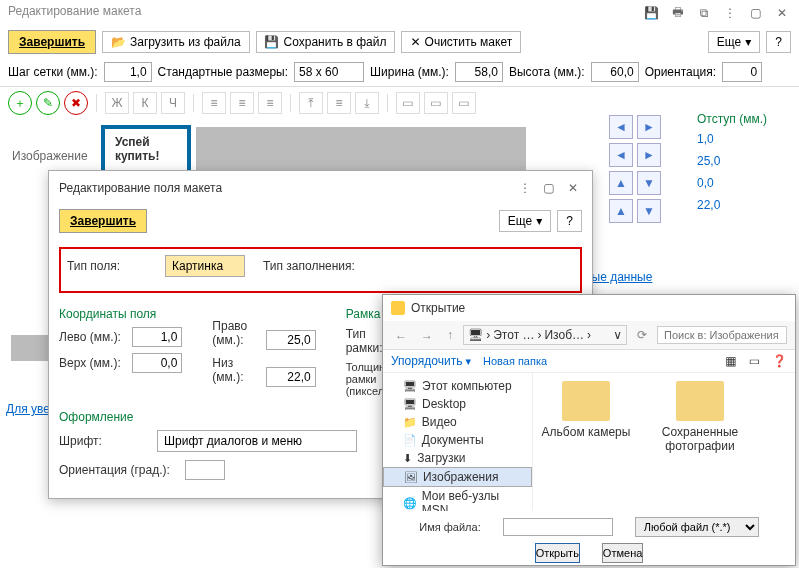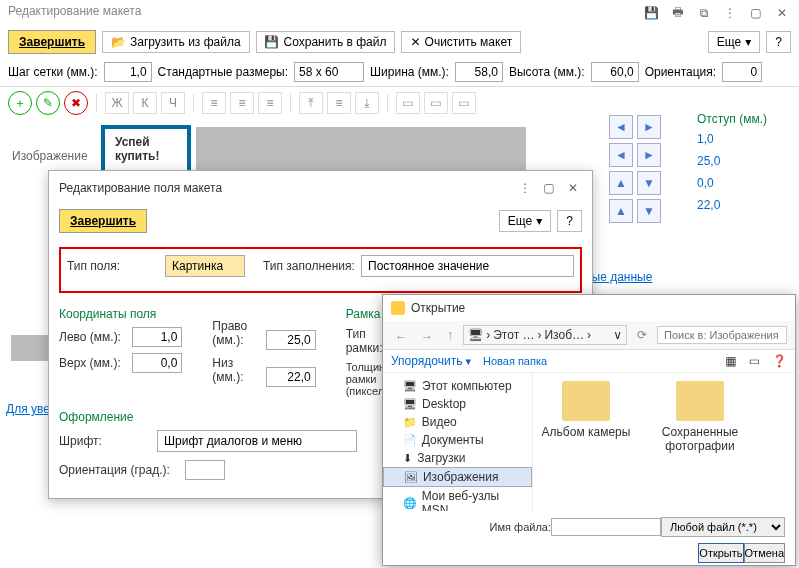--- a/index.html
+++ b/index.html
@@ -72,21 +72,21 @@
 .fd-tb { display: flex; align-items: center; padding: 4px 8px; gap: 12px; border-bottom: 1px solid #eee; }
 .fd-tb .link { color: #06c; font-size: 11px; }
 .fd-body { display: flex; height: 138px; }
 .fd-tree { width: 150px; border-right: 1px solid #eee; padding: 4px 0; overflow: hidden; }
 .fd-tree .ti { padding: 2px 8px 2px 20px; font-size: 11px; display: flex; align-items: center; gap: 5px; }
 .fd-tree .ti.sel { background: #d8e6f8; }
 .fd-files { flex: 1; padding: 8px; display: flex; gap: 24px; }
 .folder-item { text-align: center; font-size: 11px; width: 90px; }
 .folder-ico { width: 48px; height: 40px; background: #f5d480; margin: 0 auto 4px; border-radius: 2px; }
 .fd-footer { padding: 6px 10px; }
-.fd-footer .row-f { display: flex; align-items: center; gap: 0; margin-bottom: 6px; justify-content: flex-end; }
+.fd-footer .row-f { display: flex; align-items: center; gap: 22px; margin-bottom: 6px; justify-content: center; }
 .fd-footer .fn-label { font-size: 11px; }
 .fd-footer input, .fd-footer select { border: 1px solid #aaa; padding: 2px 4px; font-size: 11px; }
 .fd-btn { border: 1px solid #888; background: #eee; padding: 3px 0; cursor: pointer; font-size: 11px; }
 .fd-btn.primary { border: 1px solid #2266aa; }
 
 .ic { display: inline-block; font-style: normal; }
 .sep { width: 1px; height: 18px; background: #ddd; margin: 0 4px; }
 </style>
 </head>
 <body>
@@ -207,21 +207,20 @@
     <button class="btn"><span>Еще</span> ▾</button>
     <button class="btn">?</button>
   </div>
   <div class="modal-body">
     <div class="highlight-box">
       <div class="row">
         <label>Тип поля:</label>
         <input class="sel-w sel-fill" style="width: 80px;" value="Картинка">
         <span style="width:6px"></span>
         <label>Тип заполнения:</label>
-        <input class="sel-w" style="flex: 1 1 0%;" value="Постоянное значение">
       </div>
     </div>
     <div class="coords">
       <div class="coord-col">
         <div class="section-hdr">Координаты поля</div>
         <div class="coord-row"><label>Лево (мм.):</label> <input class="num-input" value="1,0" style=""></div>
         <div class="coord-row"><label>Верх (мм.):</label> <input class="num-input" value="0,0" style=""></div>
       </div>
       <div class="coord-col" style="padding-top:18px">
         <div class="coord-row"><label style="width:50px">Право (мм.):</label> <input class="num-input" value="25,0" style=""></div>

